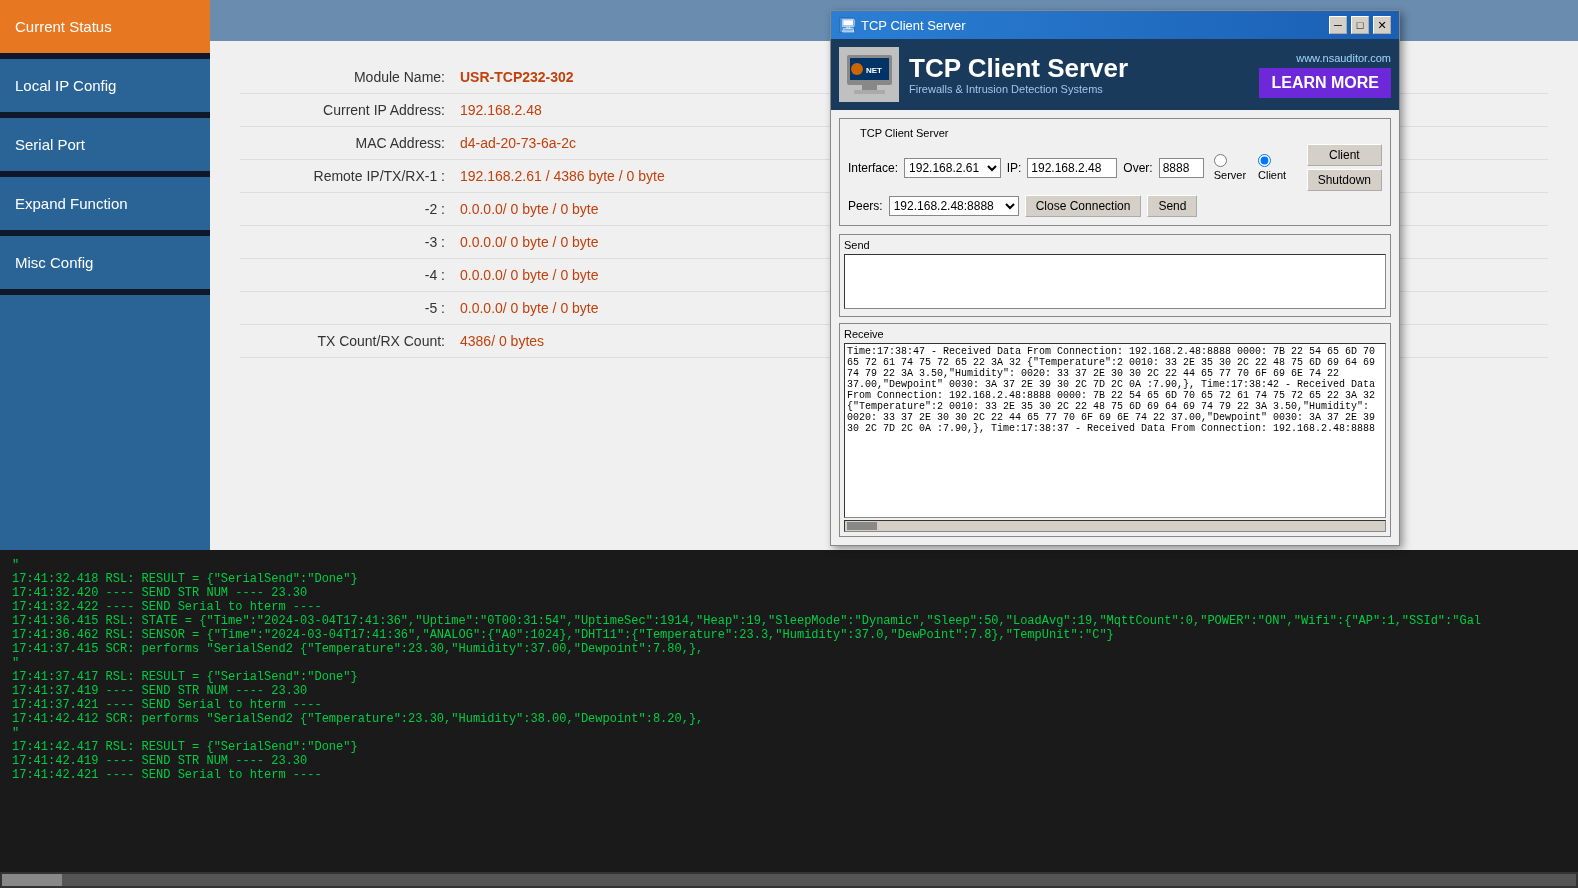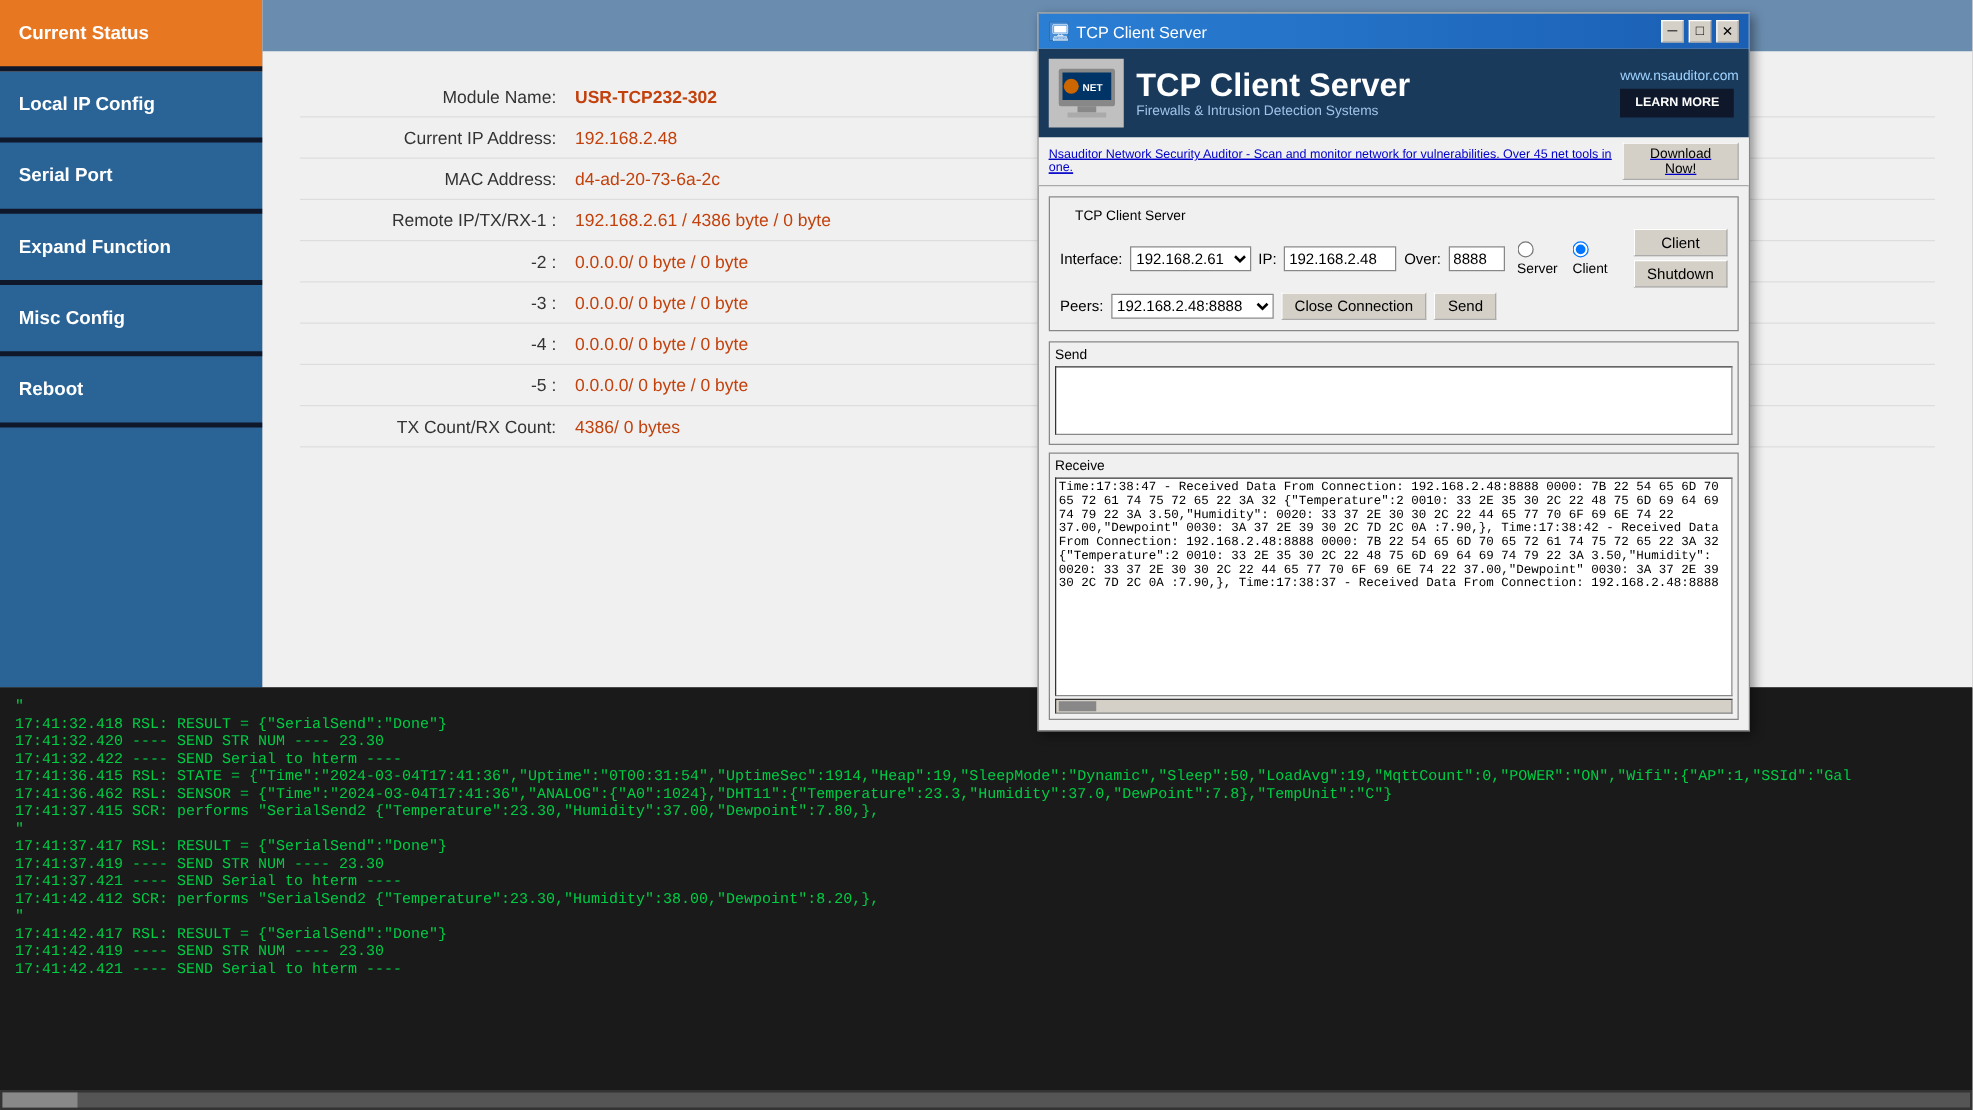--- a/index.html
+++ b/index.html
@@ -6,21 +6,21 @@
     body { font-family: Arial, sans-serif; font-size: 13px; background: #c0c0c0; overflow: hidden; width: 1578px; height: 888px; }
 
     
     .main-container { display: flex; flex-direction: column; width: 1578px; height: 888px; }
 
     
     .top-section { display: flex; flex-direction: row; height: 550px; background: #c0c0c0; }
 
     
     .sidebar { width: 210px; background: #2a6496; display: flex; flex-direction: column; }
-    .sidebar-item { padding: 18px 15px; color: white; font-size: 15px; font-weight: bold; cursor: pointer; border-bottom: 4px solid #0f172a; }
+    .sidebar-item { padding: 18px 15px; color: white; font-size: 15px; font-weight: normal; cursor: pointer; border-bottom: 6px solid #0f172a; }
     .sidebar-item.active { background: #e87722; }
 
     
     .content-area { flex: 1; background: #f0f0f0; display: flex; flex-direction: column; }
     .content-header { background: #6a8caf; color: white; text-align: center; padding: 12px; font-size: 15px; }
     .content-body { padding: 20px 30px; }
     .param-row { display: flex; align-items: center; padding: 8px 0; border-bottom: 1px solid #ddd; }
     .param-label { width: 220px; text-align: right; padding-right: 15px; color: #333; font-size: 14px; }
     .param-value { color: #c2410c; font-size: 14px; }
     .param-value.bold { font-weight: bold; }
@@ -34,21 +34,21 @@
     .tcp-titlebar-btn { width: 18px; height: 18px; background: #d4d0c8; border: 1px outset #fff; font-size: 11px; display: flex; align-items: center; justify-content: center; cursor: pointer; }
 
     
     .tcp-banner { background: #1a3a5c; display: flex; align-items: center; padding: 8px; gap: 10px; }
     .tcp-banner-logo { width: 60px; height: 55px; background: #c0c0c0; display: flex; align-items: center; justify-content: center; font-size: 10px; color: #333; }
     .tcp-banner-text { flex: 1; }
     .tcp-banner-title { color: white; font-size: 26px; font-weight: bold; font-family: Arial Black, Arial, sans-serif; line-height: 1.1; }
     .tcp-banner-subtitle { color: #a0c4e8; font-size: 11px; }
     .tcp-banner-right { text-align: right; }
     .tcp-banner-url { color: #a0d4ff; font-size: 11px; }
-    .tcp-learn-btn { background: #0f172a; color: white; border: none; padding: 6px 12px; font-size: 10px; font-weight: bold; cursor: pointer; margin-top: 4px; display: block; }
+    .tcp-learn-btn { background: #6d28d9; color: white; border: none; padding: 6px 12px; font-size: 16px; font-weight: bold; cursor: pointer; margin-top: 4px; display: block; }
 
     
     .tcp-adbar { background: #f0f0f0; padding: 4px 8px; font-size: 10px; color: #0000cc; text-decoration: underline; display: flex; justify-content: space-between; align-items: center; border-bottom: 1px solid #aaa; }
     .tcp-dl-btn { background: #d4d0c8; border: 1px outset #fff; padding: 2px 8px; font-size: 11px; cursor: pointer; color: #000; text-decoration: none; }
 
     
     .tcp-body { padding: 8px; }
     .tcp-group { border: 1px solid #888; margin-bottom: 8px; }
     .tcp-group-title { font-size: 11px; background: #f0f0f0; padding: 0 4px; margin-top: -8px; margin-left: 8px; display: inline-block; position: relative; }
 
@@ -89,23 +89,20 @@
         <span>Local IP Config</span>
       </div>
       <div class="sidebar-item">
         <span>Serial Port</span>
       </div>
       <div class="sidebar-item">
         <span>Expand Function</span>
       </div>
       <div class="sidebar-item">
         <span>Misc Config</span>
-      </div>
-      <div class="sidebar-item">
-        <span>Reboot</span>
       </div>
     </div>
 
     <div class="content-area">
       <div class="content-header">
         <span>parameter</span>
       </div>
       <div class="content-body">
 
         <div class="param-row">
@@ -175,24 +172,20 @@
         <div class="tcp-banner-text">
           <div class="tcp-banner-title">TCP Client Server</div>
           <div class="tcp-banner-subtitle">Firewalls &amp; Intrusion Detection Systems</div>
         </div>
         <div class="tcp-banner-right">
           <div class="tcp-banner-url">www.nsauditor.com</div>
           <button class="tcp-learn-btn">LEARN MORE</button>
         </div>
       </div>
 
-      <div class="tcp-adbar">
-        <span style="color:#0000cc; text-decoration:underline; cursor:pointer;">Nsauditor Network Security Auditor - Scan and monitor network for vulnerabilities. Over 45 net tools in one.</span>
-        <button class="tcp-dl-btn">Download Now!</button>
-      </div>
 
       <div class="tcp-body">
 
         <div class="tcp-group">
           <div style="padding: 6px 8px 4px 8px;">
             <span class="tcp-group-title">TCP Client Server</span>
             <div class="tcp-row" style="margin-top:4px;">
               <span class="tcp-label">Interface:</span>
               <select class="tcp-select" style="width:110px;">
                 <option>192.168.2.61</option>

